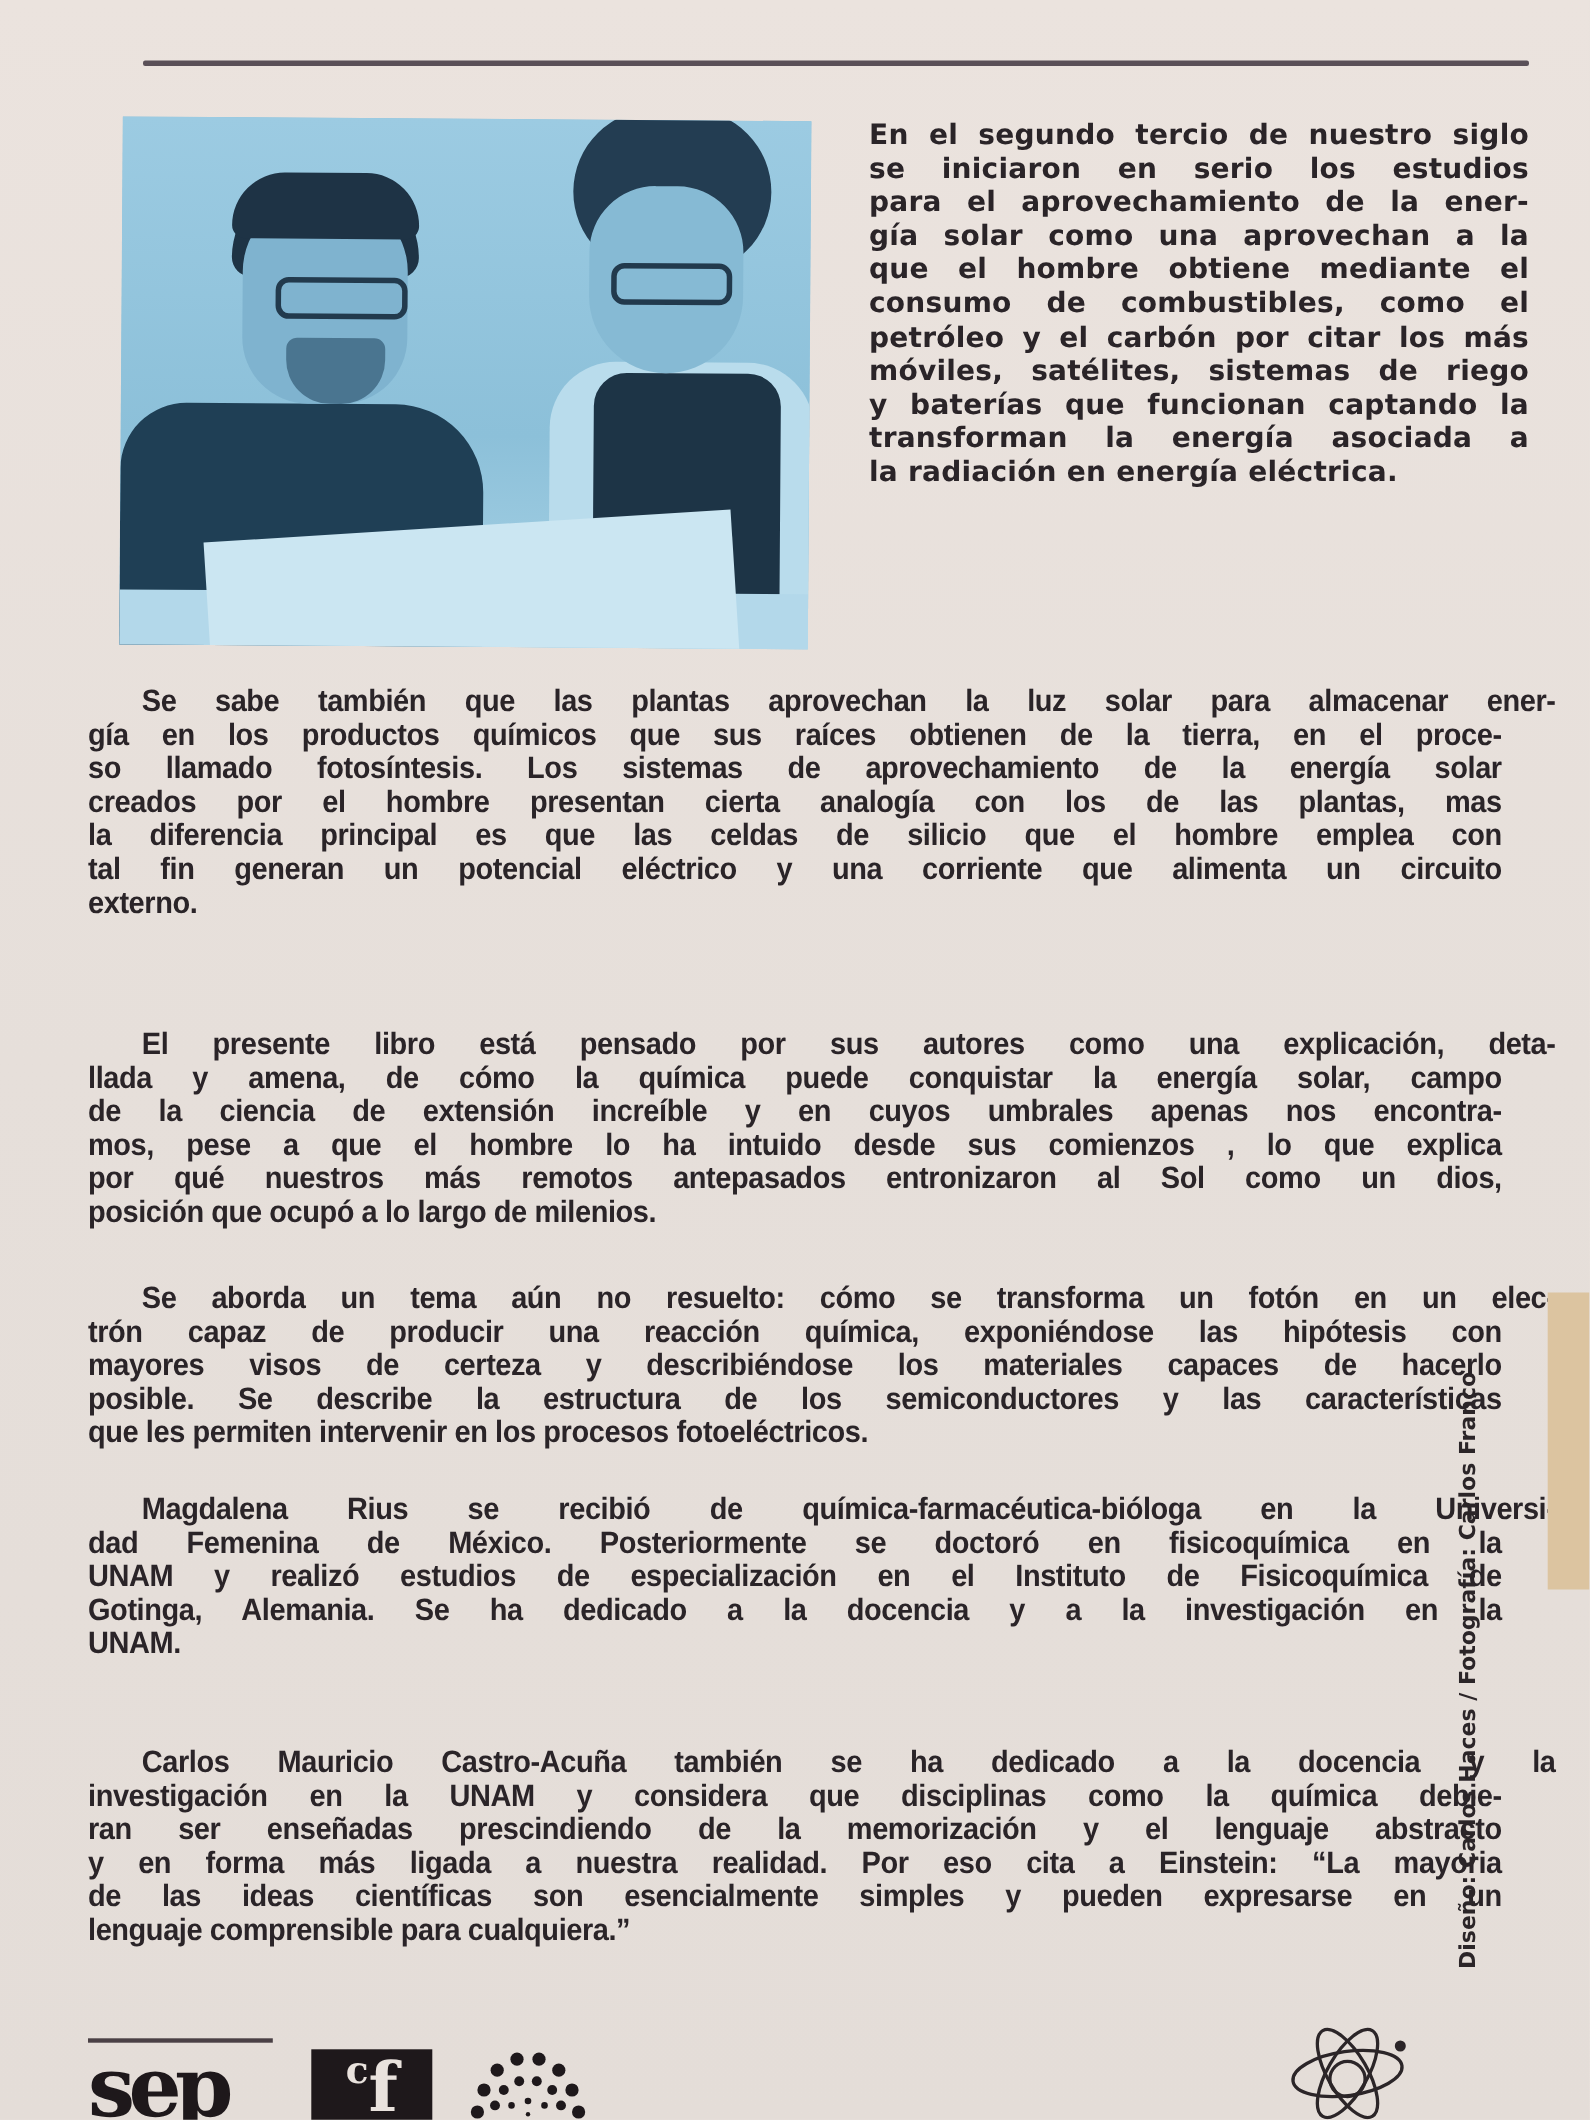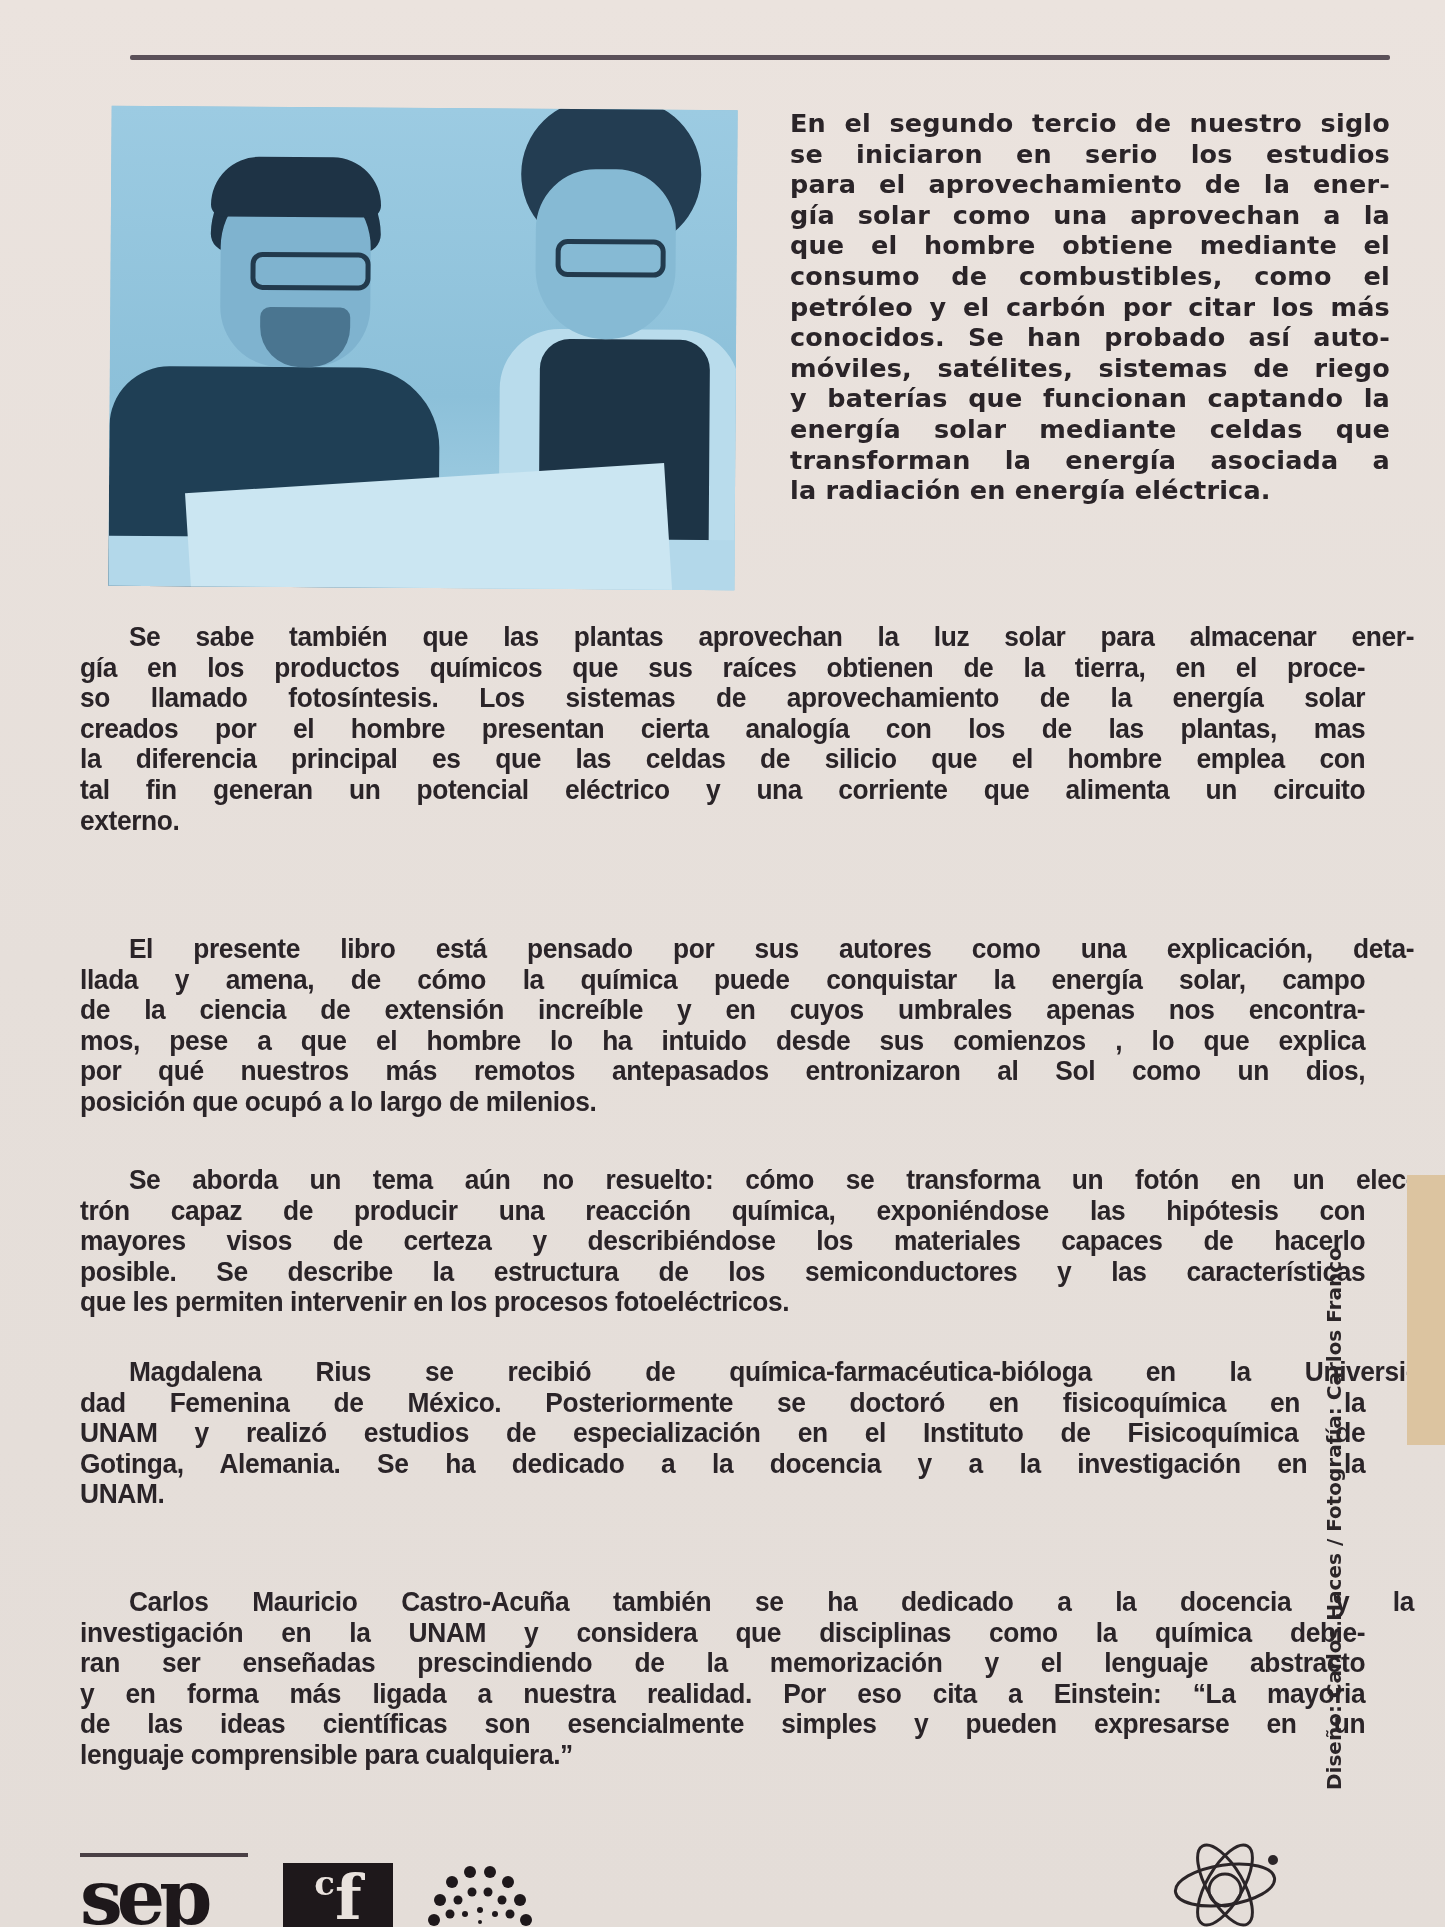--- a/index.html
+++ b/index.html
@@ -79,24 +79,22 @@
 </div>
 
 <div class="txt right-col">
   <span class="line">En el segundo tercio de nuestro siglo</span>
   <span class="line">se iniciaron en serio los estudios</span>
   <span class="line">para el aprovechamiento de la ener-</span>
   <span class="line">gía solar como una aprovechan a la</span>
   <span class="line">que el hombre obtiene mediante el</span>
   <span class="line">consumo de combustibles, como el</span>
   <span class="line">petróleo y el carbón por citar los más</span>
-  <span class="line">conocidos. Se han probado así auto-</span>
   <span class="line">móviles, satélites, sistemas de riego</span>
   <span class="line">y baterías que funcionan captando la</span>
-  <span class="line">energía solar mediante celdas que</span>
   <span class="line">transforman la energía asociada a</span>
   <span class="line last">la radiación en energía eléctrica.</span>
 </div>
 
 <div class="txt body-col" style="top:622px;">
   <span class="line indent">Se sabe también que las plantas aprovechan la luz solar para almacenar ener-</span>
   <span class="line">gía en los productos químicos que sus raíces obtienen de la tierra, en el proce-</span>
   <span class="line">so llamado fotosíntesis. Los sistemas de aprovechamiento de la energía solar</span>
   <span class="line">creados por el hombre presentan cierta analogía con los de las plantas, mas</span>
   <span class="line">la diferencia principal es que las celdas de silicio que el hombre emplea con</span>

